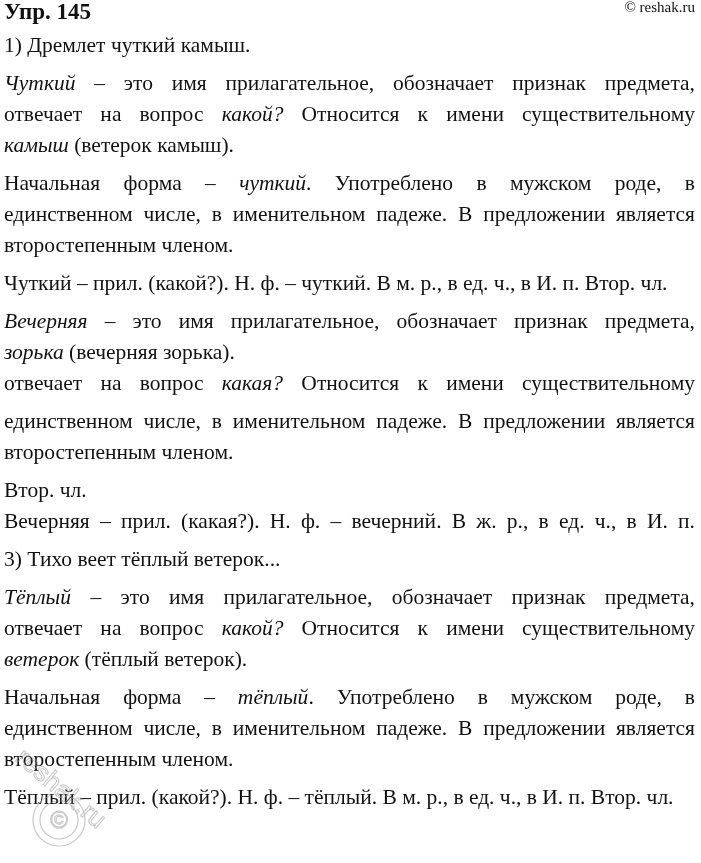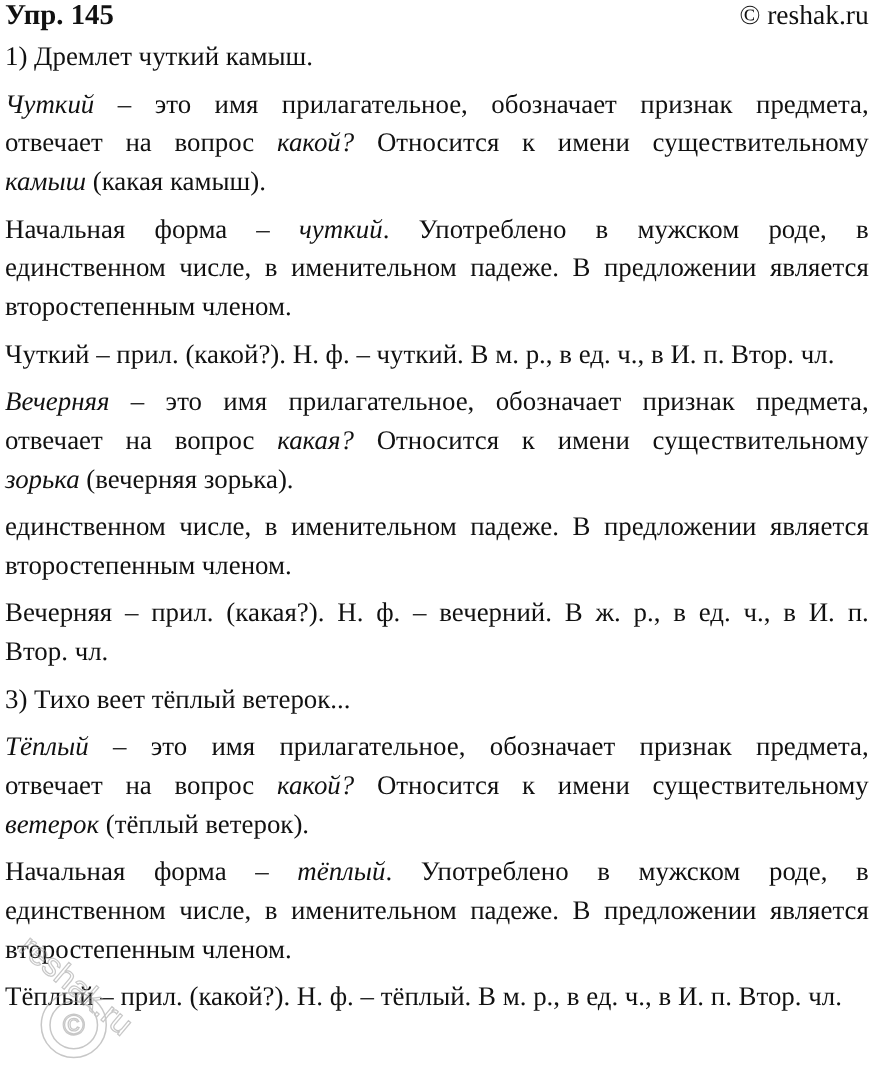--- a/index.html
+++ b/index.html
@@ -2,21 +2,21 @@
 <html><head>
 <meta charset="utf-8">
 <style>
   html, body { margin: 0; padding: 0; background: #ffffff; }
   body {
     width: 701px; height: 863px; overflow: hidden; position: relative;
     font-family: "Liberation Serif", serif; color: #111; font-size: 21.5px;
   }
   .header { position: absolute; top: 0; left: 4px; right: 6px; height: 26px; }
   .title { position: absolute; left: 0; top: -1px; font-weight: bold; font-size: 23px; }
-  .copyright { position: absolute; right: 0; top: -1px; font-size: 22px; }
+  .copyright { position: absolute; right: 0; top: -1px; font-size: 15px; }
   .doc { position: absolute; left: 4px; top: 30px; width: 691px; }
   .line { height: 31px; line-height: 31px; white-space: nowrap; }
   .j { text-align: justify; text-align-last: justify; white-space: normal; }
   .para { margin-bottom: 7px; }
   .sentence { margin-bottom: 7px; font-family: Liberation Serif, serif; }
   i { font-style: italic; }
   .watermark {
     position: absolute; left: 4px; top: 740px; width: 150px; height: 120px;
     pointer-events: none; opacity: 0.55;
   }
@@ -28,43 +28,43 @@
   <div class="title">Упр. 145</div>
   <div class="copyright">© reshak.ru</div>
 </div>
 
 <div class="doc">
 
   <div class="line sentence">1) Дремлет чуткий камыш.</div>
   <div class="para">
     <div class="line j"><i>Чуткий</i><span> – это имя прилагательное, обозначает признак предмета,</span></div>
     <div class="line j"><span>отвечает на вопрос </span><i>какой?</i><span> Относится к имени существительному</span></div>
-    <div class="line"><i>камыш</i><span> (какая камыш).</span></div>
+    <div class="line"><i>камыш</i><span> (ветерок камыш).</span></div>
   </div>
   <div class="para">
     <div class="line j"><span>Начальная форма – </span><i>чуткий</i><span>. Употреблено в мужском роде, в</span></div>
     <div class="line j">единственном числе, в именительном падеже. В предложении является</div>
     <div class="line">второстепенным членом.</div>
   </div>
   <div class="para">
     <div class="line">Чуткий – прил. (какой?). Н. ф. – чуткий. В м. р., в ед. ч., в И. п. Втор. чл.</div>
   </div>
 
   <div class="para">
     <div class="line j"><i>Вечерняя</i><span> – это имя прилагательное, обозначает признак предмета,</span></div>
+    <div class="line"><i>зорька</i><span> (вечерняя зорька).</span></div>
     <div class="line j"><span>отвечает на вопрос </span><i>какая?</i><span> Относится к имени существительному</span></div>
-    <div class="line"><i>зорька</i><span> (вечерняя зорька).</span></div>
   </div>
   <div class="para">
     <div class="line j">единственном числе, в именительном падеже. В предложении является</div>
     <div class="line">второстепенным членом.</div>
   </div>
   <div class="para">
+    <div class="line">Втор. чл.</div>
     <div class="line j">Вечерняя – прил. (какая?). Н. ф. – вечерний. В ж. р., в ед. ч., в И. п.</div>
-    <div class="line">Втор. чл.</div>
   </div>
 
   <div class="line sentence">3) Тихо веет тёплый ветерок...</div>
   <div class="para">
     <div class="line j"><i>Тёплый</i><span> – это имя прилагательное, обозначает признак предмета,</span></div>
     <div class="line j"><span>отвечает на вопрос </span><i>какой?</i><span> Относится к имени существительному</span></div>
     <div class="line"><i>ветерок</i><span> (тёплый ветерок).</span></div>
   </div>
   <div class="para">
     <div class="line j"><span>Начальная форма – </span><i>тёплый</i><span>. Употреблено в мужском роде, в</span></div>

